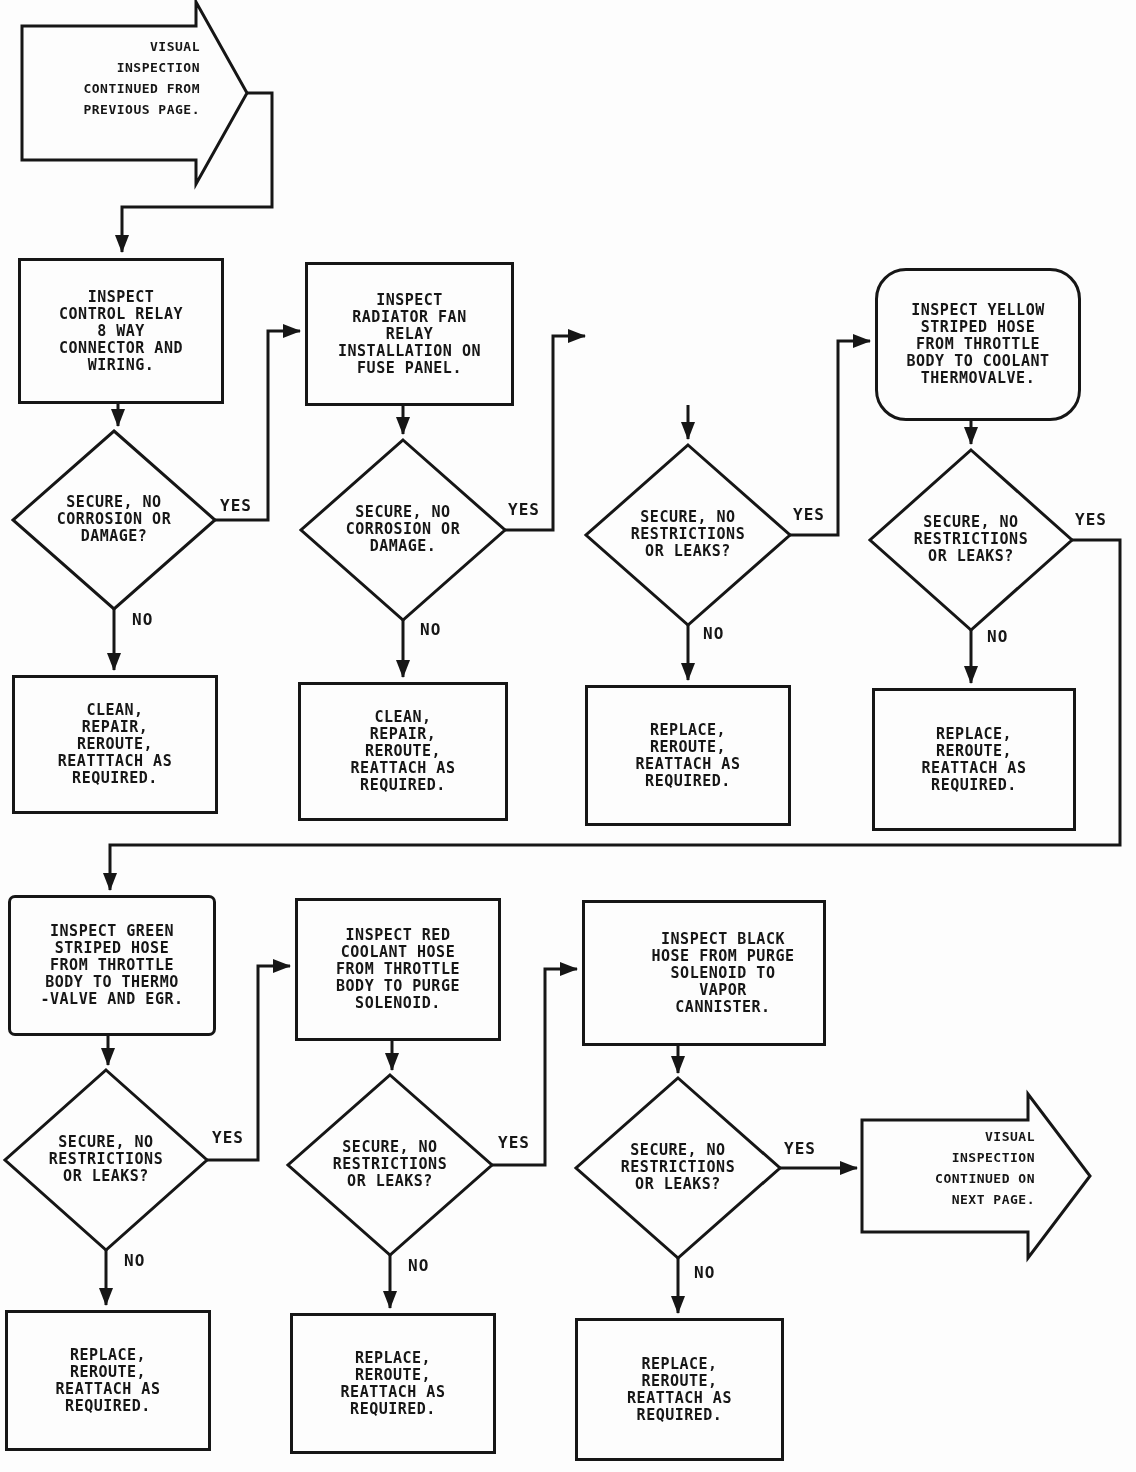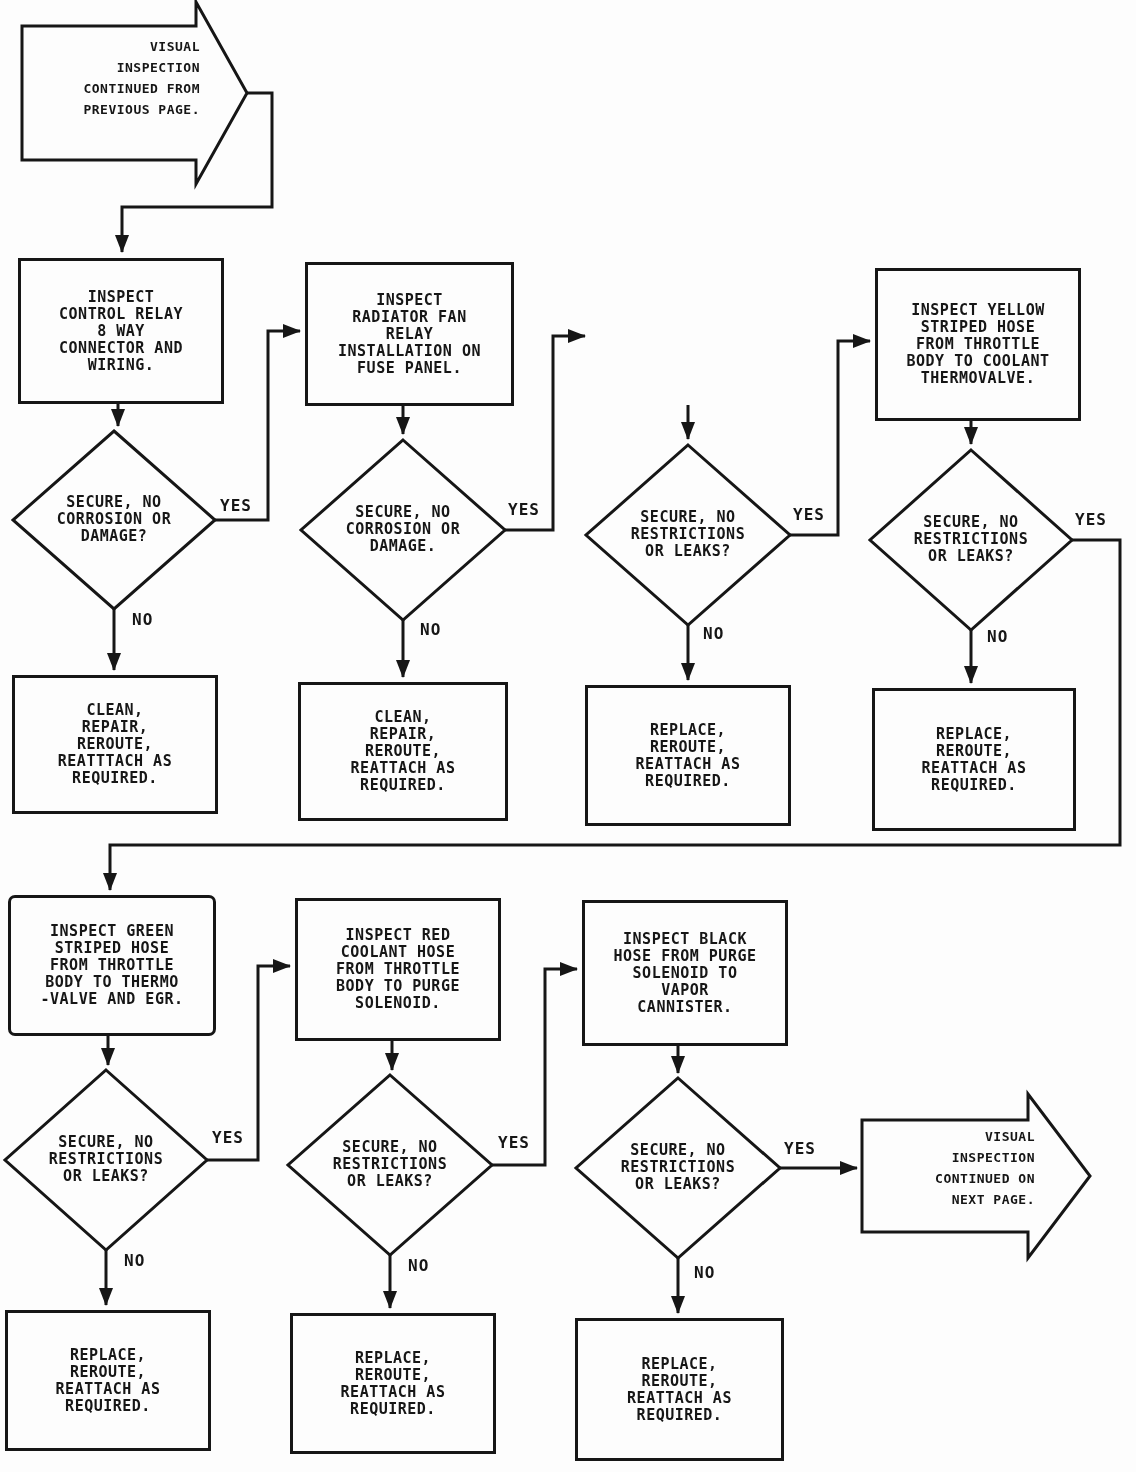--- a/index.html
+++ b/index.html
@@ -80,21 +80,21 @@
 CONNECTOR AND
 WIRING.</span>
     </div>
   <div class="pbox" style="left:305px;top:262px;width:203px;height:138px;">
       <span>INSPECT
 RADIATOR FAN
 RELAY
 INSTALLATION ON
 FUSE PANEL.</span>
     </div>
-  <div class="pbox" style="left:875px;top:268px;width:200px;height:147px;">
+  <div class="pbox" style="left:875px;top:268px;width:200px;height:147px;border-radius:31px;">
       <span>INSPECT YELLOW
 STRIPED HOSE
 FROM THROTTLE
 BODY TO COOLANT
 THERMOVALVE.</span>
     </div>
 
   <div class="dtext" style="left:24px;top:494px;width:180px;">SECURE, NO
 CORROSION OR
 DAMAGE?</div>
@@ -151,21 +151,21 @@
 BODY TO THERMO
 -VALVE AND EGR.</span>
     </div>
   <div class="pbox" style="left:295px;top:898px;width:200px;height:137px;">
       <span>INSPECT RED
 COOLANT HOSE
 FROM THROTTLE
 BODY TO PURGE
 SOLENOID.</span>
     </div>
-  <div class="pbox" style="left:582px;top:900px;width:200px;height:140px;">
+  <div class="pbox" style="left:582px;top:900px;width:200px;height:140px;padding-left:38px;">
       <span>INSPECT BLACK
 HOSE FROM PURGE
 SOLENOID TO
 VAPOR
 CANNISTER.</span>
     </div>
 
   <div class="dtext" style="left:16px;top:1134px;width:180px;">SECURE, NO
 RESTRICTIONS
 OR LEAKS?</div>

